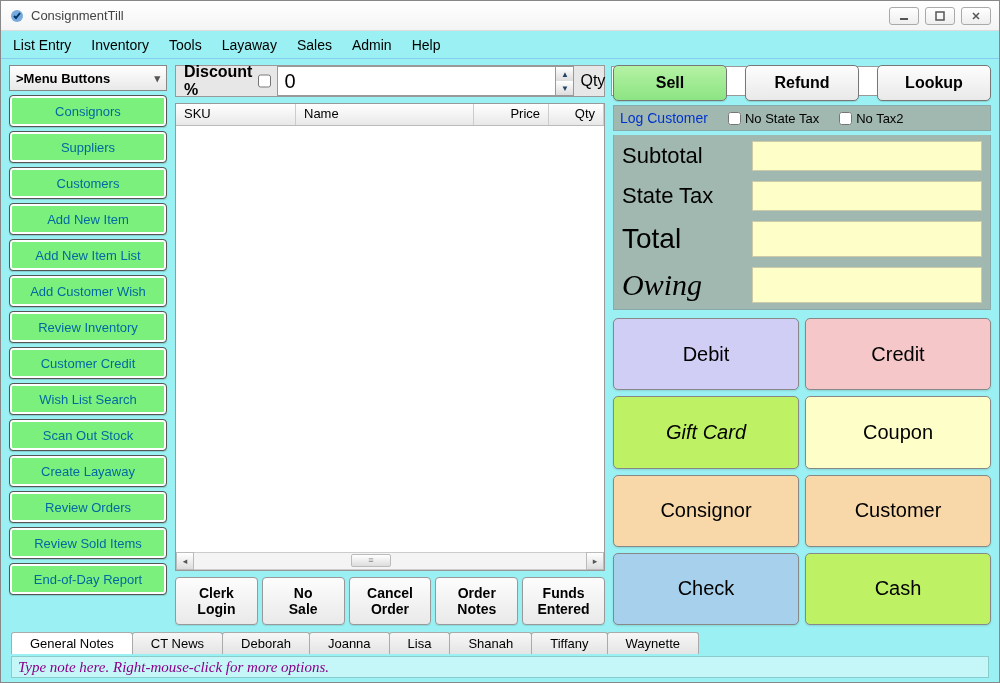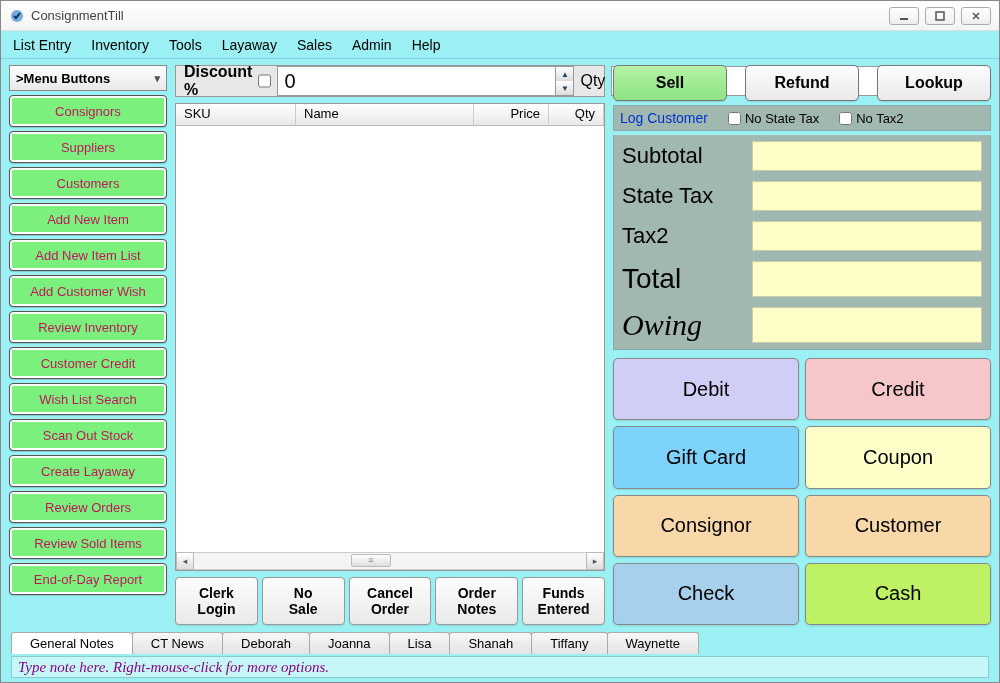--- a/index.html
+++ b/index.html
@@ -19,21 +19,21 @@
 .menubar { height: 28px; background: #9af0f2; display: flex; align-items: center; padding: 0 12px; gap: 20px; border-bottom: 1px solid #8ce; }
 .menubar span { font-size: 14px; color: #000; cursor: pointer; }
 
 
 .main { flex: 1; background: #9af0f2; display: flex; padding: 6px 8px 4px 8px; gap: 8px; }
 
 
 .sidebar { width: 158px; display: flex; flex-direction: column; gap: 4px; }
 .menu-dropdown { height: 26px; border: 1px solid #888; background: linear-gradient(#fff,#e8e8e8); display: flex; align-items: center; padding: 0 6px; font-size: 13px; font-weight: bold; position: relative; cursor: pointer;}
 .menu-dropdown::after { content: '▾'; position: absolute; right: 6px; font-size: 11px; color: #555; }
-.side-btn { height: 32px; background: #7cf07c; border: 1px solid #555; border-radius: 4px; display: flex; align-items: center; justify-content: center; font-size: 13px; color: #be185d; cursor: pointer; box-shadow: inset 0 0 0 2px #fff, 0 1px 1px rgba(0,0,0,.15);}
+.side-btn { height: 32px; background: #7cf07c; border: 1px solid #555; border-radius: 4px; display: flex; align-items: center; justify-content: center; font-size: 13px; color: #0369a1; cursor: pointer; box-shadow: inset 0 0 0 2px #fff, 0 1px 1px rgba(0,0,0,.15);}
 
 
 .center { width: 430px; display: flex; flex-direction: column; gap: 6px; }
 .discount-row { height: 32px; background: #e7e7e7; border: 1px solid #999; display: flex; align-items: center; padding: 0 8px; gap: 6px; }
 .discount-row .lbl { font-weight: bold; font-size: 16px; }
 .discount-chk { width: 14px; height: 14px; }
 .spin-input { flex: 1; height: 30px; display: flex; }
 .spin-input input { flex: 1; border: 1px solid #999; font-size: 20px; padding: 0 6px; background: #fff; }
 .spin-btns { width: 18px; display: flex; flex-direction: column; border: 1px solid #999; border-left: none; }
 .spin-btns div { flex: 1; background: linear-gradient(#fff,#ddd); display:flex; align-items:center; justify-content:center; font-size:8px; color:#246; cursor:pointer;}
@@ -72,21 +72,21 @@
 .trow .tlbl { width: 130px; font-size: 22px; color: #000; }
 .trow .tlbl.total { font-size: 28px; }
 .trow .tlbl.owing { font-size: 30px; font-style: italic; color: #000000; font-family: Georgia, serif;}
 .trow .tval { flex: 1; height: 30px; background: #feffc8; border: 1px solid #cca; }
 .trow.total .tval, .trow.owing .tval { height: 36px; }
 
 .pay-grid { flex: 1; display: grid; grid-template-columns: 1fr 1fr; grid-template-rows: repeat(4, 1fr); gap: 6px; margin-top: 4px;}
 .pay-btn { border: 1px solid #888; border-radius: 5px; display: flex; align-items: center; justify-content: center; font-size: 20px; cursor: pointer; box-shadow: 0 1px 2px rgba(0,0,0,.12);}
 .pay-debit { background: #d1cef5; }
 .pay-credit { background: #f6c7c9; }
-.pay-gift { background: #7dd3fc; }
+.pay-gift { background: #bef264; font-style: italic; }
 .pay-coupon { background: #feffc8; }
 .pay-consignor { background: #f8d7a8; }
 .pay-customer { background: #f8d7a8; }
 .pay-check { background: #a6d0ec; }
 .pay-cash { background: #bef264; }
 
 
 .tab-strip { height: 25px; background: #9af0f2; display: flex; align-items: center; padding: 0 10px; gap: 0; }
 .tab { padding: 3px 18px; font-size: 13px; background: linear-gradient(#f7f7f7,#e4e4e4); border: 1px solid #aaa; border-bottom: none; border-radius: 3px 3px 0 0; margin-right: -1px; cursor: pointer; position: relative; top: 1px;}
 .tab.active { background: #fff; font-weight: normal; z-index: 2; }
@@ -222,24 +222,20 @@
       </div>
       <div class="totals">
         <div class="trow">
             <span class="tlbl">Subtotal</span>
             <div class="tval"></div>
           </div>
         <div class="trow">
             <span class="tlbl">State Tax</span>
             <div class="tval"></div>
           </div>
-        <div class="trow">
-            <span class="tlbl">Tax2</span>
-            <div class="tval"></div>
-          </div>
         <div class="trow total">
             <span class="tlbl total">Total</span>
             <div class="tval"></div>
           </div>
         <div class="trow owing">
             <span class="tlbl owing">Owing</span>
             <div class="tval"></div>
           </div>
       </div>
       <div class="pay-grid">

